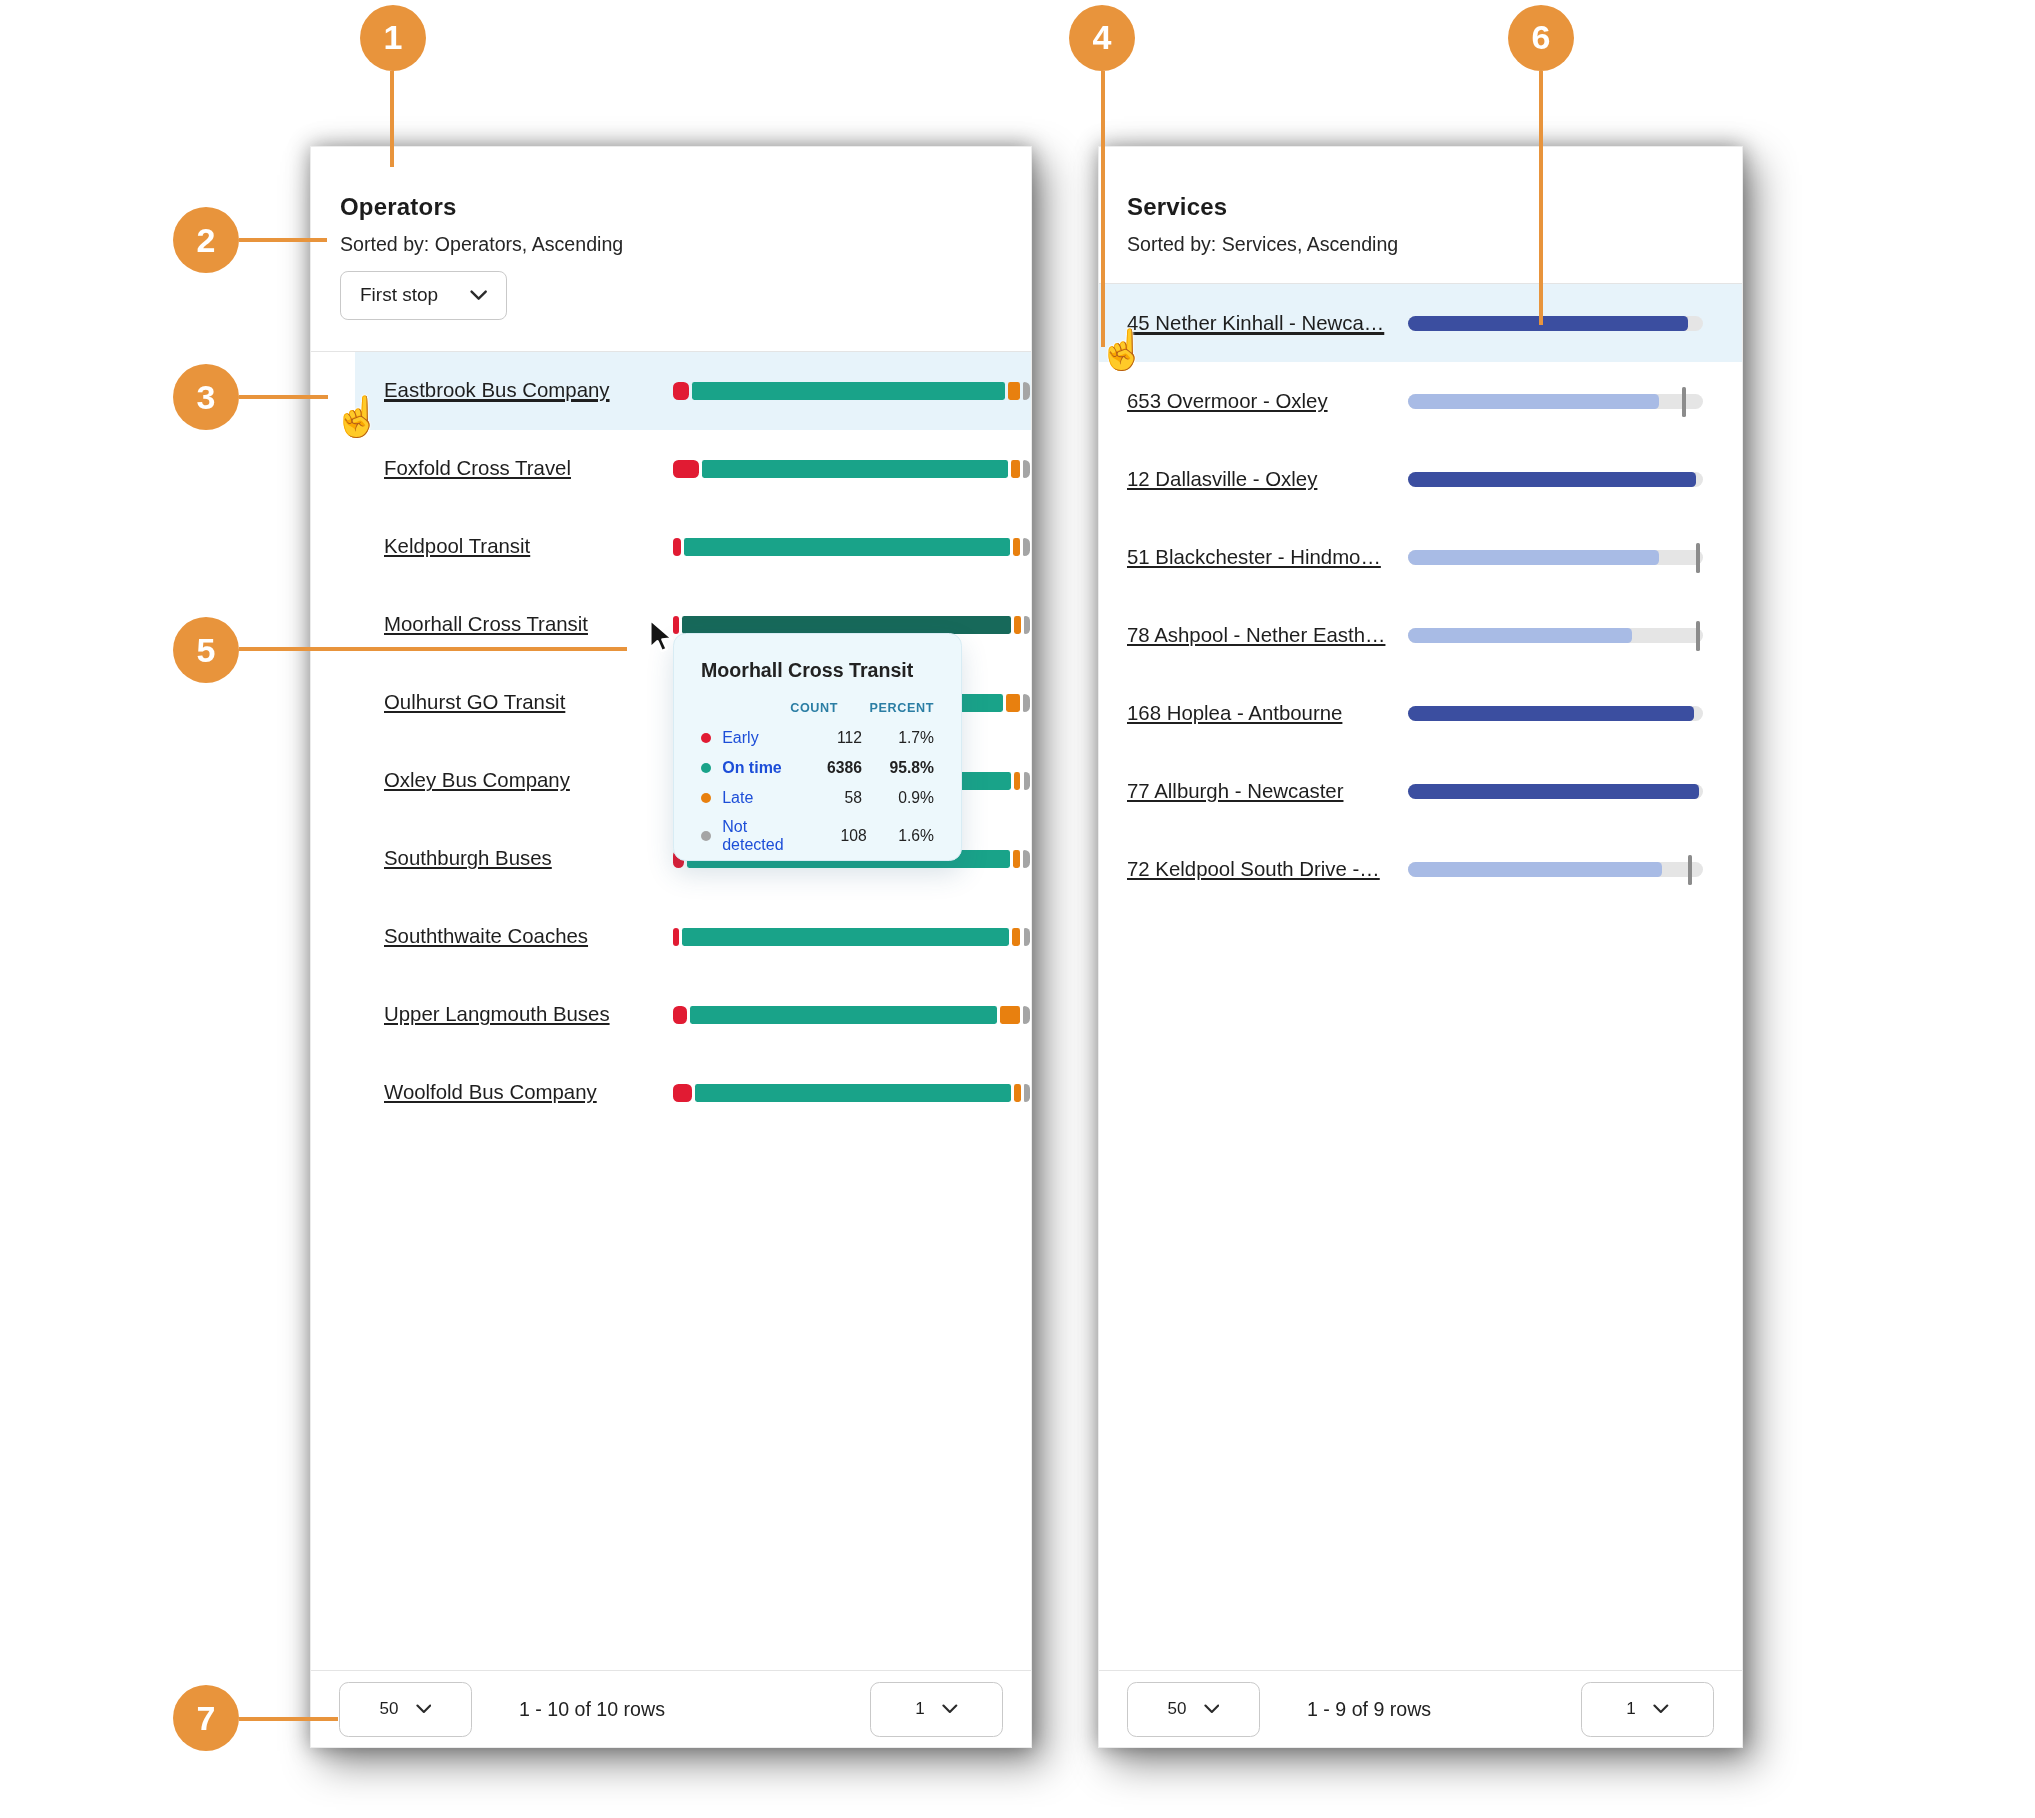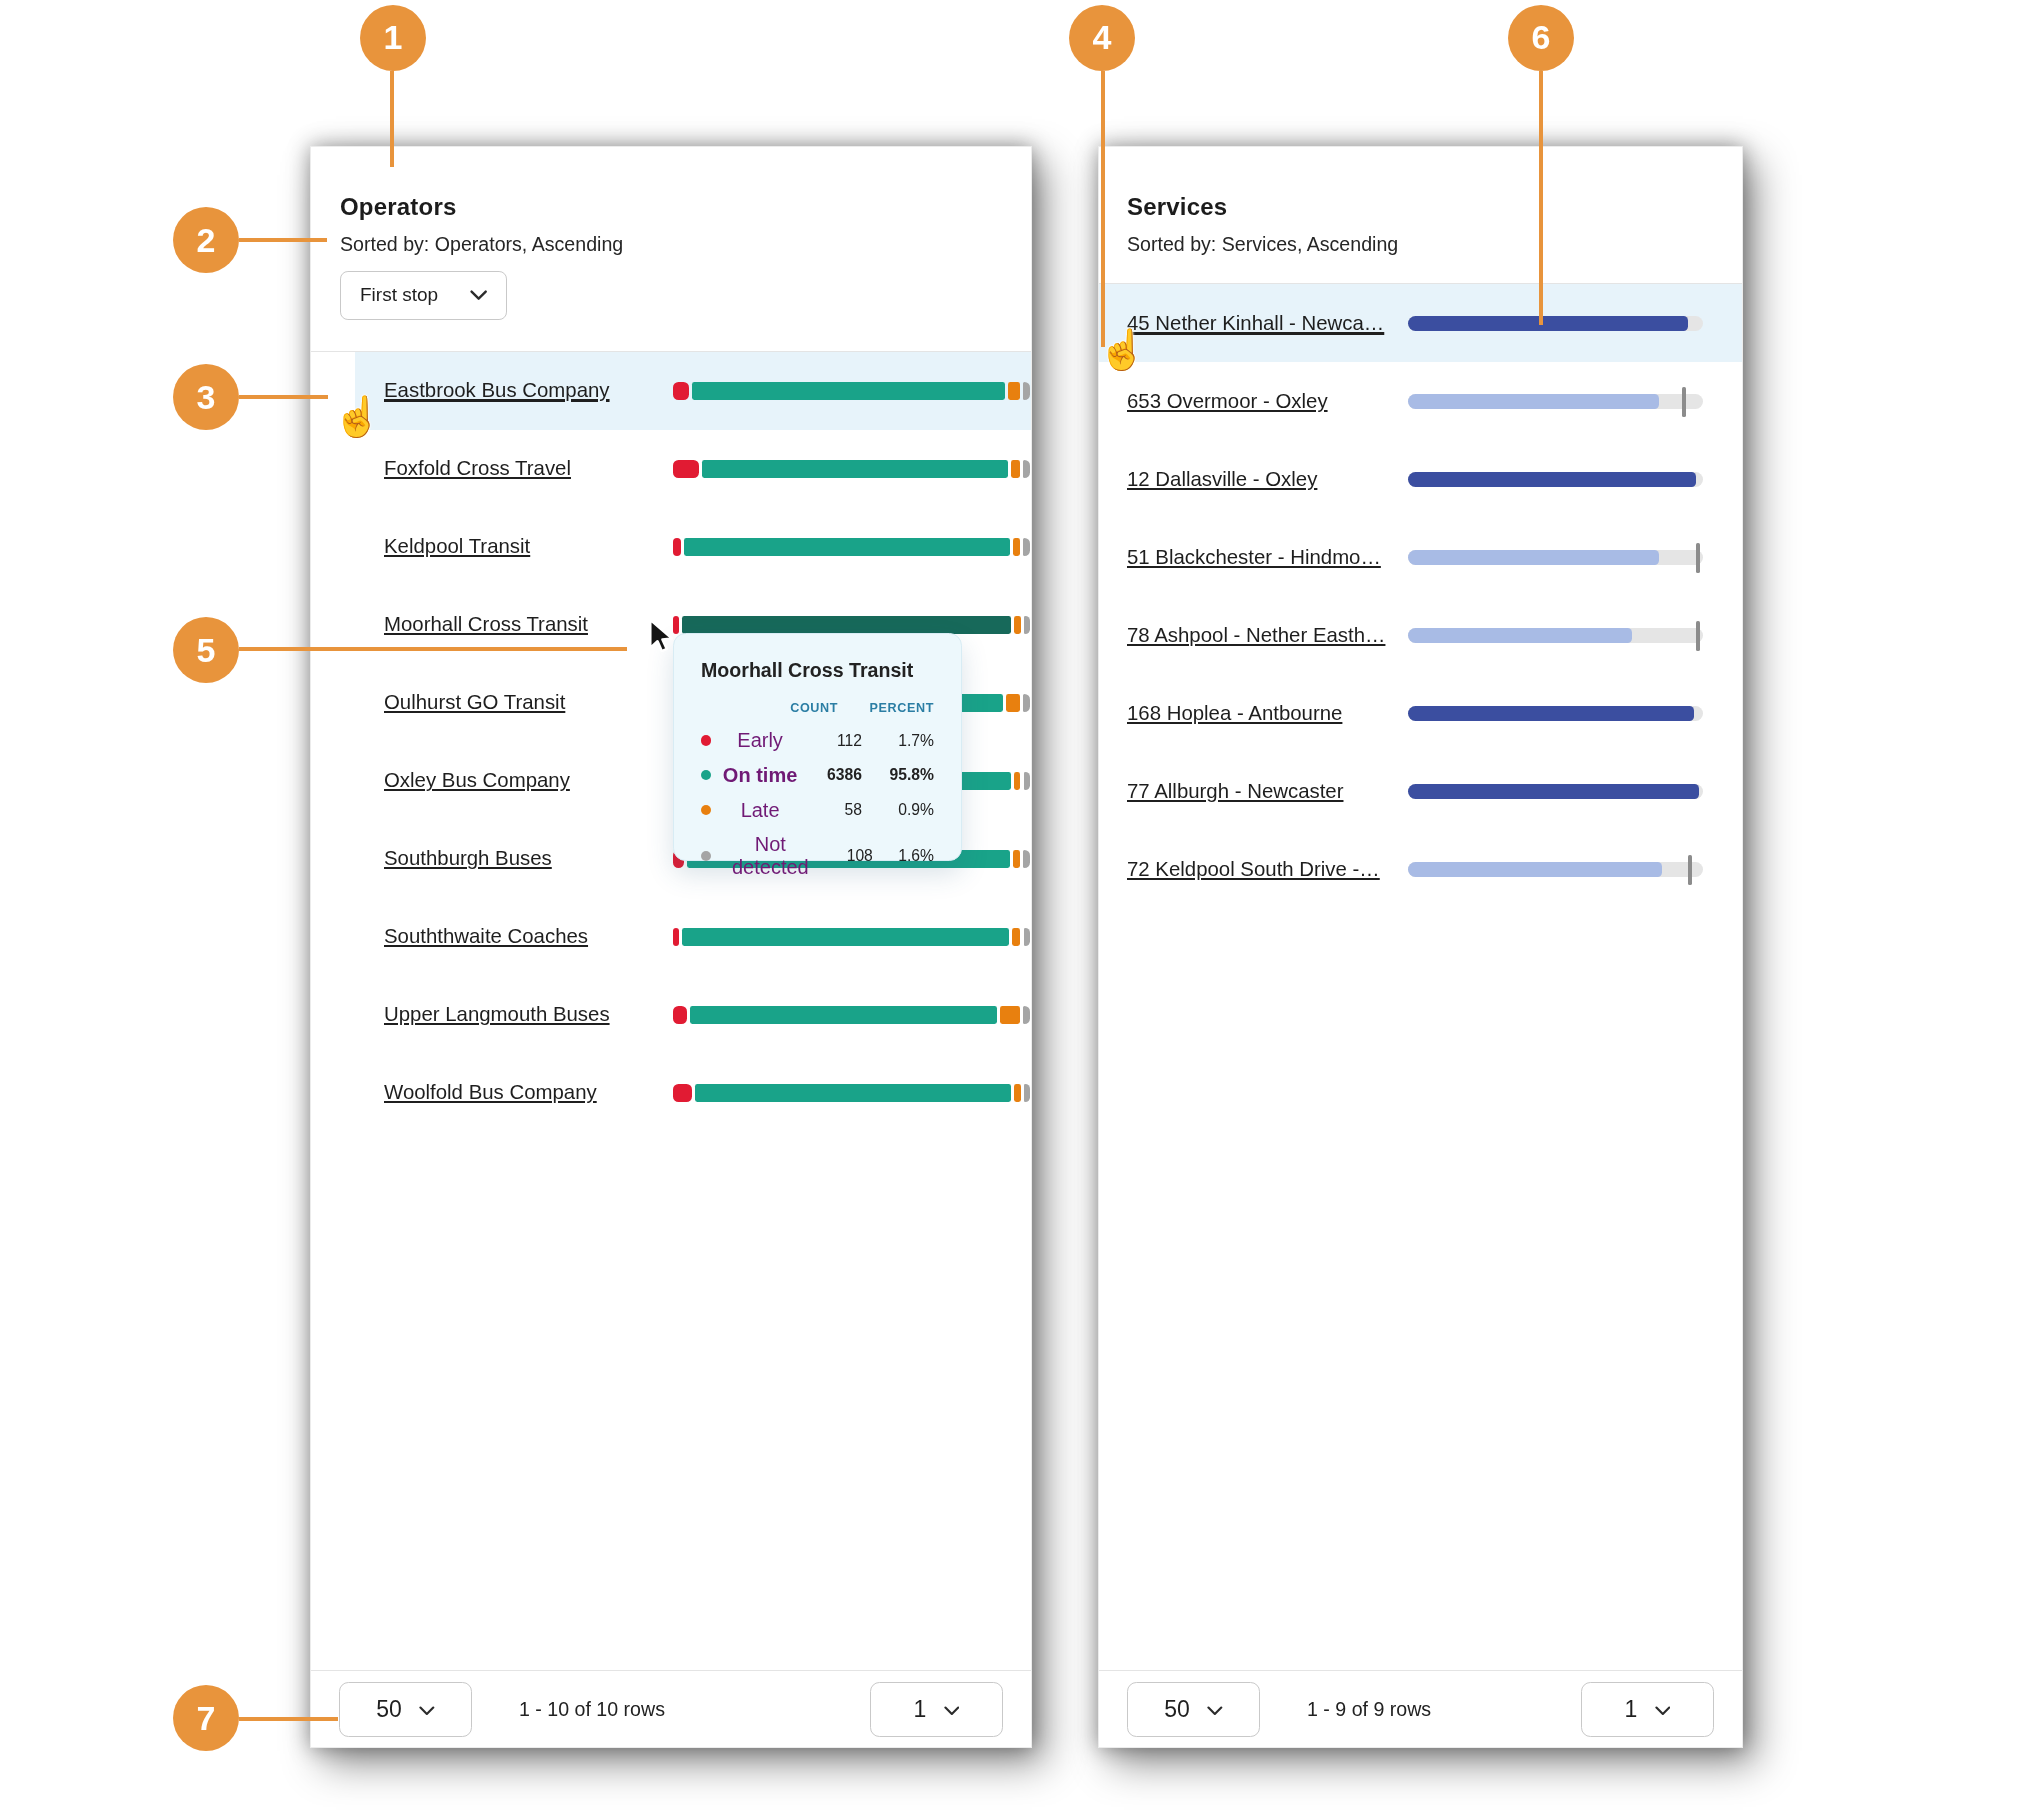--- a/index.html
+++ b/index.html
@@ -52,34 +52,34 @@
   .fill-dark  { background:var(--services-dark-blue); }
   .fill-light { background:var(--services-light-blue); }
   .svc-tick  { position:absolute; top:-7px; width:3.9px; height:30px;
                background:var(--tick-gray); border-radius:1.6px; }
 
   
   .pager { position:absolute; left:0; right:0; bottom:0; height:77px;
            border-top:0.8px solid #e4e4e4; display:flex; align-items:center; padding:0 28px; }
   .select-box { width:133px; height:55px; border:1.2px solid #c9c9c9; border-radius:9.4px;
                 background:#fff; display:flex; align-items:center; justify-content:center;
-                gap:17.3px; font-size:23px; color:#1f1f1f; font-family:inherit; cursor:pointer; }
+                gap:17.3px; font-size:17px; color:#1f1f1f; font-family:inherit; cursor:pointer; }
   .range-label { font-size:19.6px; color:#222; margin-left:47px; }
   .page-box { margin-left:auto; }
 
   
   .tooltip { position:absolute; left:673px; top:633px; width:289px; height:228px;
              background:var(--tooltip-bg); border:1.2px solid #d8ecf4; border-radius:12.6px;
              padding:25px 27px 0 27px; z-index:4;
              box-shadow:0 12.6px 27px rgba(45,95,125,.18); }
   .tt-title { font-size:19.6px; font-weight:700; color:#222; }
   .tt-table { margin-top:19px; }
   .tt-hrow, .tt-row { display:flex; align-items:center; margin-bottom:11.8px; }
   .tt-dot { width:10.2px; height:10.2px; border-radius:50%; flex:0 0 10.2px; margin-right:11px; }
-  .tt-label { font-size:20px; color:#701a75; flex:1 1 auto;text-align:center; }
+  .tt-label { font-size:16px; color:#1d4ed8; flex:1 1 auto; }
   .tt-count { width:64px; text-align:right; font-size:15.7px; color:#222; }
   .tt-pct   { width:72px; text-align:right; font-size:15.7px; color:#222; }
   .tt-hrow .tt-count, .tt-hrow .tt-pct { font-size:12.6px; font-weight:700; letter-spacing:0.6px;
              color:var(--tooltip-header); }
   .tt-hrow { margin-bottom:14px;gap:24px; }
   .tt-bold .tt-label, .tt-bold .tt-count, .tt-bold .tt-pct { font-weight:700; }
 
   
   .callout { position:absolute; width:66px; height:66px; border-radius:50%;
              background:var(--accent-orange); color:#fff; font-size:34px; font-weight:700;

